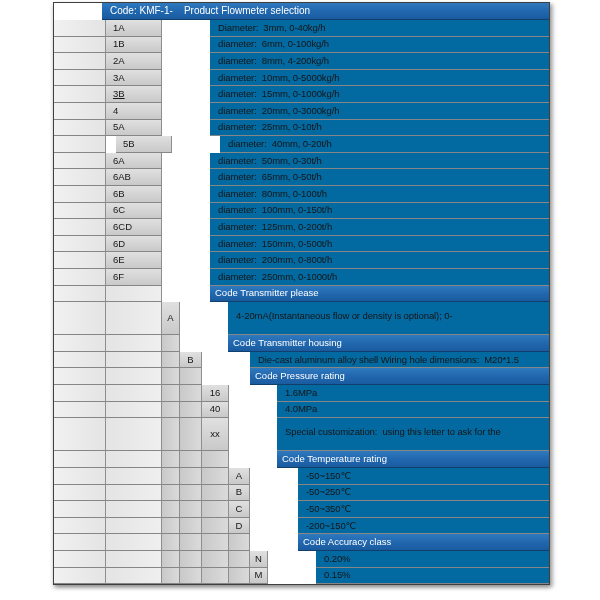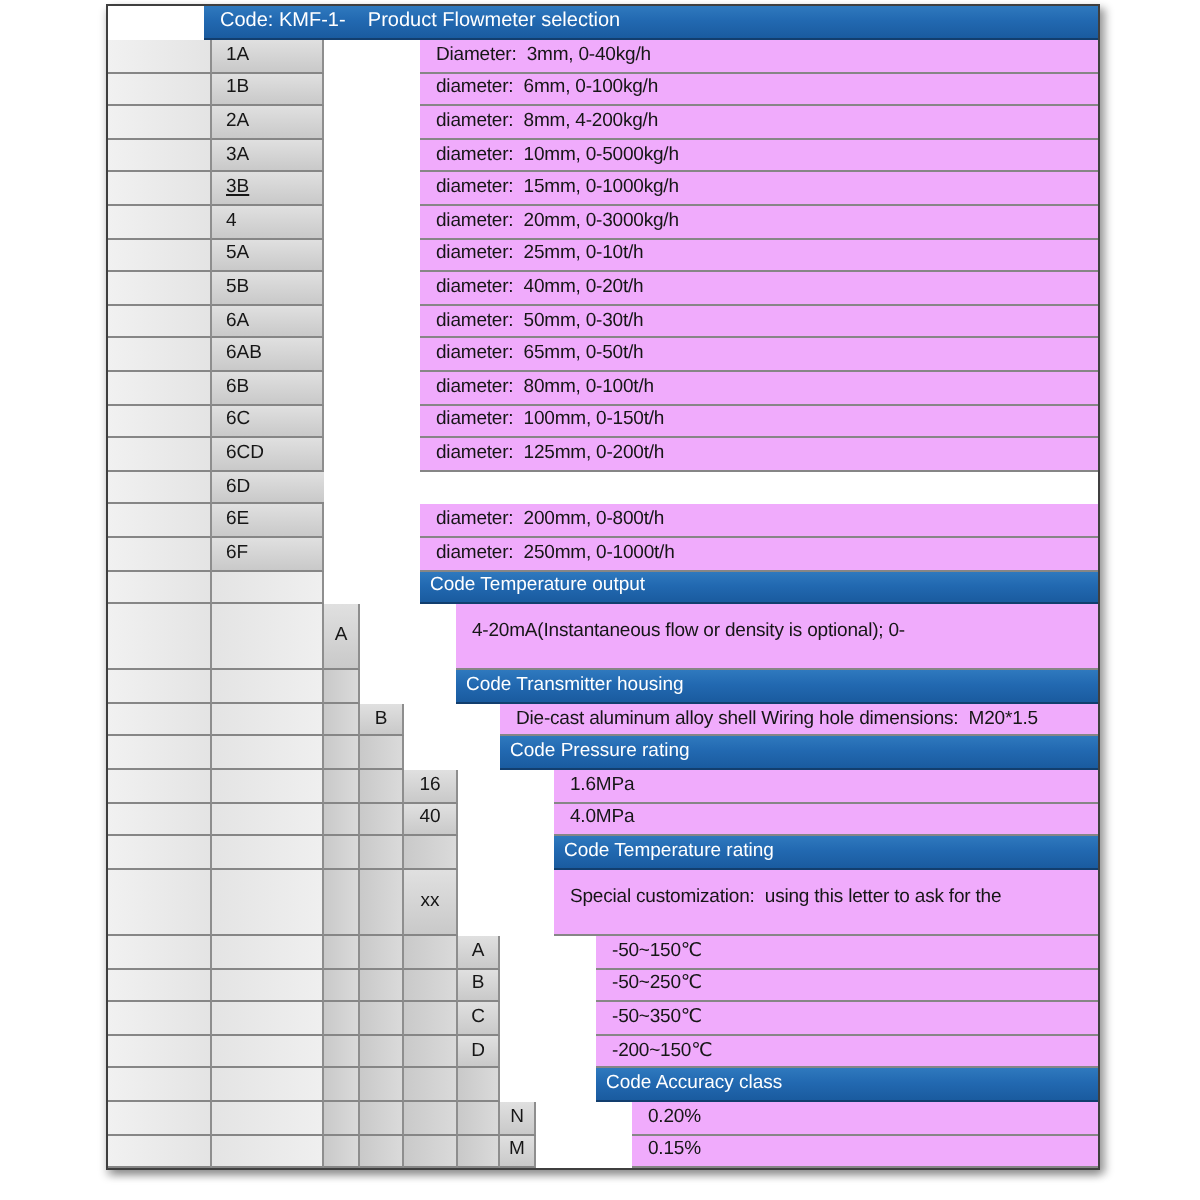--- a/index.html
+++ b/index.html
@@ -26,21 +26,21 @@
   .h17{height:17px;}
   .h1{height:16.6px;}
   .h2{height:33.2px;}
   .grow{flex:1 1 0;min-width:0;margin-left:48px;}
   .e0{background:linear-gradient(90deg,#f1f1f1,#e4e4e4);}
   .e1{background:linear-gradient(90deg,#e4e4e4,#efefef);}
   .en{background:linear-gradient(90deg,#c9c9c9,#dadada);}
   .codew{background:linear-gradient(180deg,#e0e0e0,#c9c9c9);padding-left:7px;}
   .coden{background:linear-gradient(180deg,#e0e0e0,#c9c9c9);justify-content:center;padding:0;}
   .codehead{background:linear-gradient(180deg,#d6d6d6,#c0c0c0);padding-left:7px;color:#101010;}
-  .content{background:#f0abfc;padding:0 8px;white-space:pre-wrap;letter-spacing:-0.1px;}
+  .content{background:#0369a1;padding:0 8px;white-space:pre-wrap;letter-spacing:-0.1px;}
   .content.h2{align-items:flex-start;padding-top:2px;line-height:23px;}
   .bluebar{
     background:linear-gradient(180deg,#2f79be 0%,#2269b1 45%,#1a5b9f 100%);
     border-bottom-color:#123e6e;color:#ffffff;padding-left:5px;white-space:pre;
   }
   .titlebar{
     background:linear-gradient(180deg,#2f79be 0%,#2269b1 45%,#1a5b9f 100%);
     border-bottom-color:#123e6e;color:#ffffff;padding-left:8px;font-size:10px;white-space:pre;
   }
 </style>
@@ -81,21 +81,21 @@
       <div class="c codew h1" style="width: 56px;">4</div>
       <div class="c content h1 grow">diameter:  20mm, 0-3000kg/h</div>
     </div>
     <div class="row">
       <div class="c e0 h1" style="width: 52px;"></div>
       <div class="c codew h1" style="width: 56px;">5A</div>
       <div class="c content h1 grow">diameter:  25mm, 0-10t/h</div>
     </div>
     <div class="row">
       <div class="c e0 h1" style="width: 52px;"></div>
-      <div class="c codew h1" style="width: 56px;">5B</div>
+      <div class="c codew h1" style="width: 56px; margin-left: 10px;">5B</div>
       <div class="c content h1 grow">diameter:  40mm, 0-20t/h</div>
     </div>
     <div class="row">
       <div class="c e0 h1" style="width: 52px;"></div>
       <div class="c codew h1" style="width: 56px;">6A</div>
       <div class="c content h1 grow">diameter:  50mm, 0-30t/h</div>
     </div>
     <div class="row">
       <div class="c e0 h1" style="width: 52px;"></div>
       <div class="c codew h1" style="width: 56px;">6AB</div>
@@ -112,35 +112,36 @@
       <div class="c content h1 grow">diameter:  100mm, 0-150t/h</div>
     </div>
     <div class="row">
       <div class="c e0 h1" style="width: 52px;"></div>
       <div class="c codew h1" style="width: 56px;">6CD</div>
       <div class="c content h1 grow">diameter:  125mm, 0-200t/h</div>
     </div>
     <div class="row">
       <div class="c e0 h1" style="width: 52px;"></div>
       <div class="c codew h1" style="width: 56px;">6D</div>
+      <div class="c content h1 grow">diameter:  150mm, 0-500t/h</div>
     </div>
     <div class="row">
       <div class="c e0 h1" style="width: 52px;"></div>
       <div class="c codew h1" style="width: 56px;">6E</div>
       <div class="c content h1 grow">diameter:  200mm, 0-800t/h</div>
     </div>
     <div class="row">
       <div class="c e0 h1" style="width: 52px;"></div>
       <div class="c codew h1" style="width: 56px;">6F</div>
       <div class="c content h1 grow">diameter:  250mm, 0-1000t/h</div>
     </div>
     <div class="row">
       <div class="c e0 h1" style="width: 52px;"></div>
       <div class="c e1 h1" style="width: 56px;"></div>
-      <div class="c bluebar h1 grow">Code Temperature output</div>
+      <div class="c bluebar h1 grow">Code Transmitter please</div>
     </div>
     <div class="row">
       <div class="c e0 h2" style="width: 52px;"></div>
       <div class="c e1 h2" style="width: 56px;"></div>
       <div class="c coden h2" style="width: 18px;">A</div>
       <div class="c content h2 grow">4-20mA(Instantaneous flow or density is optional); 0-10KHz(Instantaneous flow pulse signal); RS485 Modbus RTU; HART</div>
     </div>
     <div class="row">
       <div class="c e0 h1" style="width: 52px;"></div>
       <div class="c e1 h1" style="width: 56px;"></div>
@@ -169,43 +170,43 @@
       <div class="c coden h1" style="width: 27px;">16</div>
       <div class="c content h1 grow">1.6MPa</div>
     </div>
     <div class="row">
       <div class="c e0 h1" style="width: 52px;"></div>
       <div class="c e1 h1" style="width: 56px;"></div>
       <div class="c en h1" style="width: 18px;"></div>
       <div class="c en h1" style="width: 22px;"></div>
       <div class="c coden h1" style="width: 27px;">40</div>
       <div class="c content h1 grow">4.0MPa</div>
-    </div>
-    <div class="row">
-      <div class="c e0 h1" style="width: 52px;"></div>
-      <div class="c e1 h1" style="width: 56px;"></div>
-      <div class="c en h1" style="width: 18px;"></div>
-      <div class="c en h1" style="width: 22px;"></div>
-      <div class="c en h1" style="width: 27px;"></div>
-      <div class="c bluebar h1 grow">Code Temperature rating</div>
     </div>
     <div class="row">
       <div class="c e0 h2" style="width: 52px;"></div>
       <div class="c e1 h2" style="width: 56px;"></div>
       <div class="c en h2" style="width: 18px;"></div>
       <div class="c en h2" style="width: 22px;"></div>
       <div class="c coden h2" style="width: 27px;">xx</div>
       <div class="c content h2 grow">Special customization:  using this letter to ask for the customization, please informthe pressure rating</div>
     </div>
     <div class="row">
       <div class="c e0 h1" style="width: 52px;"></div>
       <div class="c e1 h1" style="width: 56px;"></div>
       <div class="c en h1" style="width: 18px;"></div>
       <div class="c en h1" style="width: 22px;"></div>
       <div class="c en h1" style="width: 27px;"></div>
+      <div class="c bluebar h1 grow">Code Temperature rating</div>
+    </div>
+    <div class="row">
+      <div class="c e0 h1" style="width: 52px;"></div>
+      <div class="c e1 h1" style="width: 56px;"></div>
+      <div class="c en h1" style="width: 18px;"></div>
+      <div class="c en h1" style="width: 22px;"></div>
+      <div class="c en h1" style="width: 27px;"></div>
       <div class="c coden h1" style="width: 21px;">A</div>
       <div class="c content h1 grow">-50~150℃</div>
     </div>
     <div class="row">
       <div class="c e0 h1" style="width: 52px;"></div>
       <div class="c e1 h1" style="width: 56px;"></div>
       <div class="c en h1" style="width: 18px;"></div>
       <div class="c en h1" style="width: 22px;"></div>
       <div class="c en h1" style="width: 27px;"></div>
       <div class="c coden h1" style="width: 21px;">B</div>

